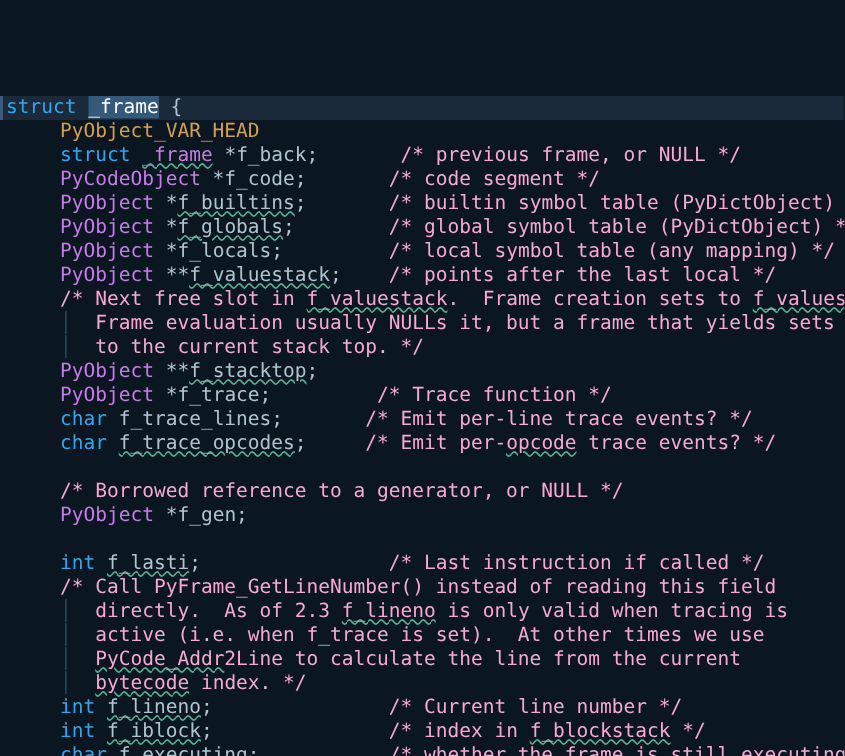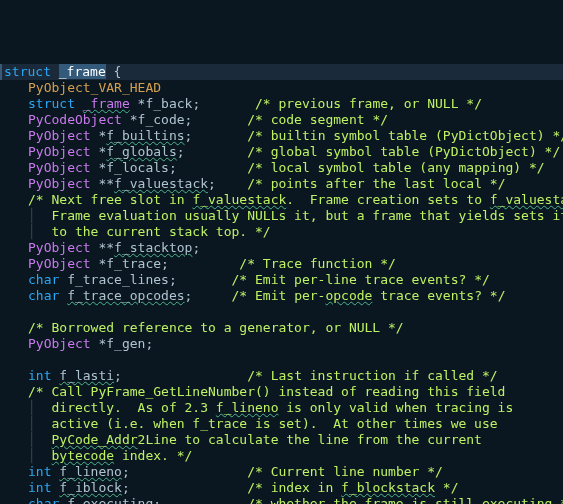--- a/index.html
+++ b/index.html
@@ -8,26 +8,26 @@
     font-family: "Consolas", "Monaco", monospace;
     font-size: 13px;
     line-height: 16px;
     color: #b0c4d0;
     width: 563px;
     height: 504px;
     overflow: hidden;
     white-space: pre;
   }
   .line { display: block; padding-left: 4px; height: 16px; }
-  .indent1 { padding-left: 28px; }
+  .indent1 { padding-left: 40px; }
   .cur-line { background: #1a2a3a; border-left: 2px solid #3a5a7a; padding-left: 2px; }
   .kw { color: #2aa8f5; }
   .cls { color: #c97aed; }
   .id { color: #b0c4d0; text-align: center; }
-  .cm { color: #bef264; text-align: right; }
+  .cm { color: #f9a8d4; text-align: right; }
   .macro { color: #d4a050; }
   .punct { color: #b0c4d0; }
   .sel { background: #335a7a; color: #fff; }
   .squig {
     text-decoration-line: underline;
     text-decoration-style: wavy;
     text-decoration-color: #4ab890;
     text-decoration-thickness: 1px;
   }
   .gutter { color: #2a4a5a; }

